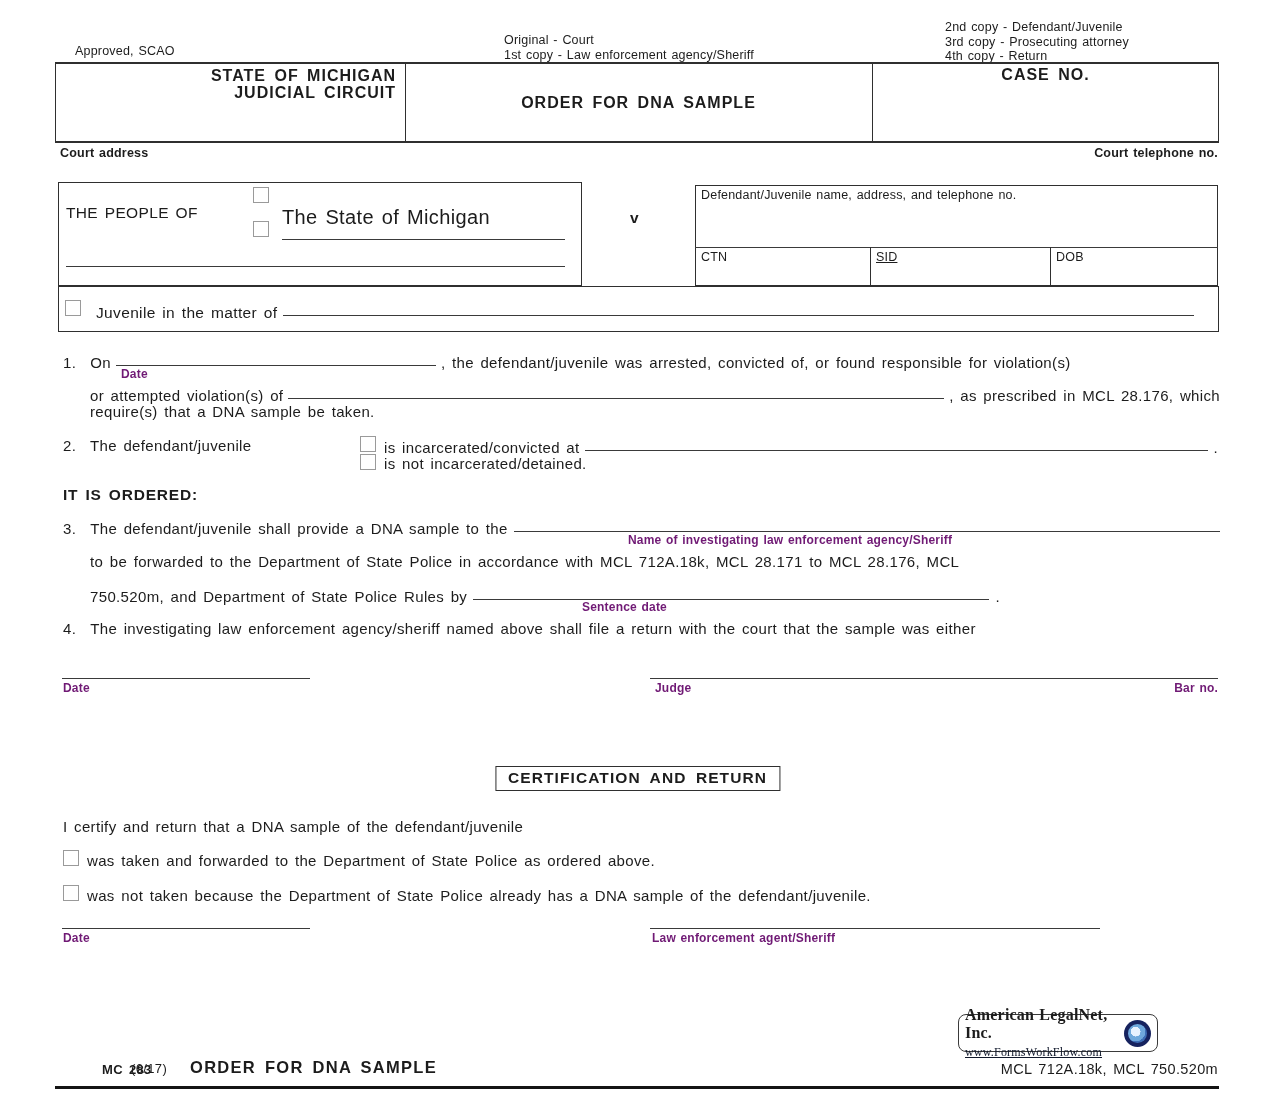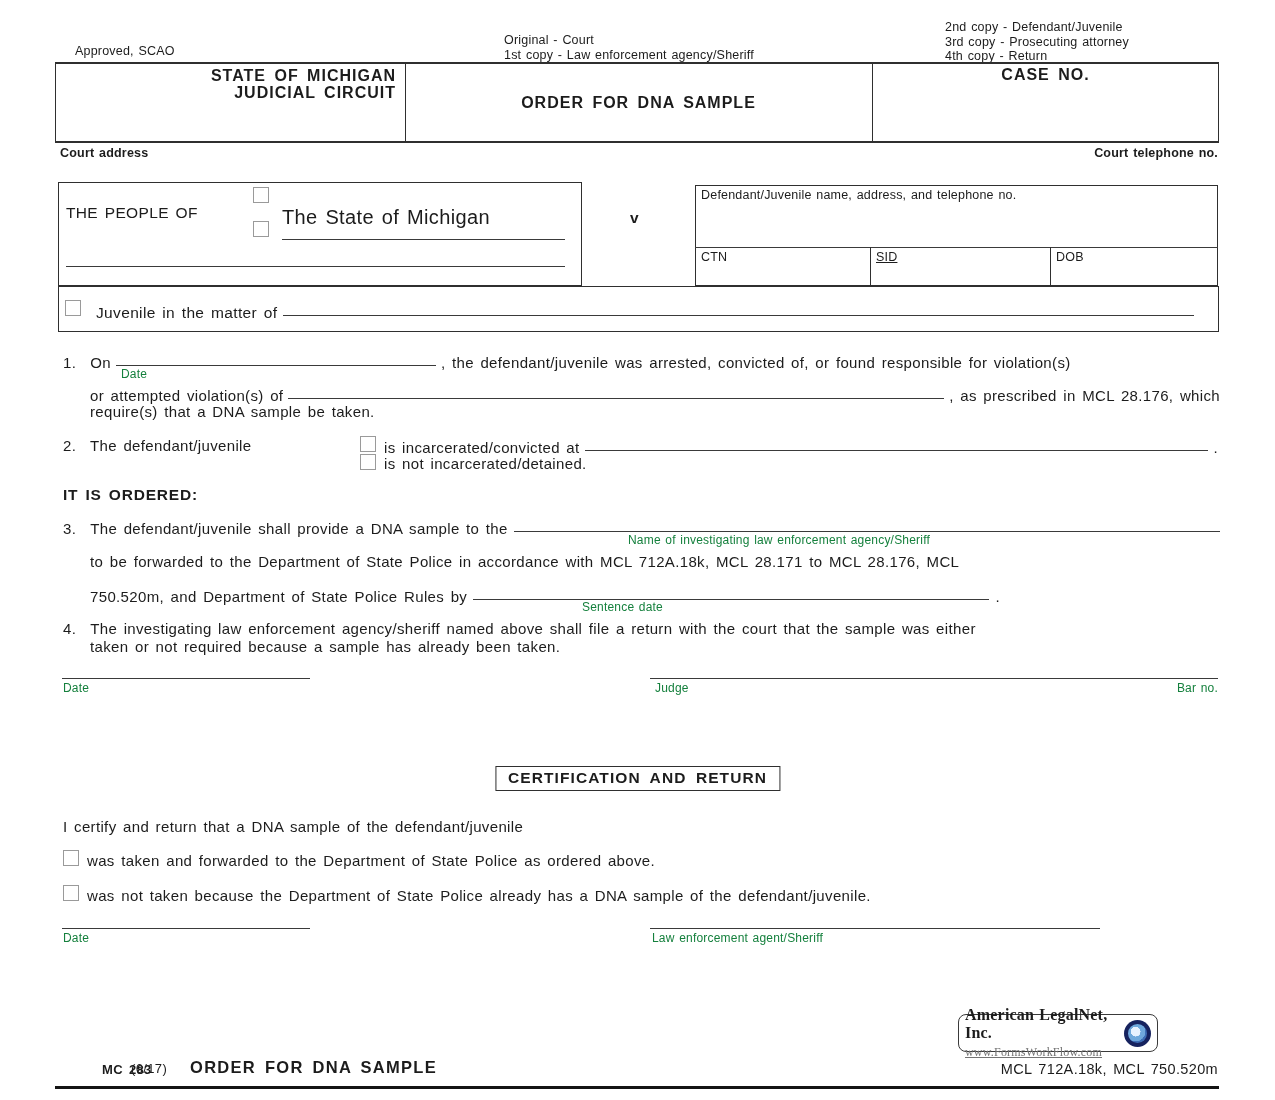--- a/index.html
+++ b/index.html
@@ -4,21 +4,21 @@
 <style>
   html,body{margin:0;padding:0;background:#ffffff;}
   .page{
     position:relative;width:1275px;height:1100px;background:#ffffff;
     font-family:"Liberation Sans", sans-serif;color:#1c1c1c;
     letter-spacing:.35px;word-spacing:2px;font-size:15px;overflow:hidden;
   }
   .abs{position:absolute;}
   .b{font-weight:bold;}
   .txt-sm{font-size:12.5px;letter-spacing:.2px;word-spacing:1px;line-height:14.5px;}
-  .sub{font-size:12px;color:#15803d;letter-spacing:.2px;word-spacing:1px;}
+  .sub{font-size:12px;color:#701a75;letter-spacing:.2px;word-spacing:1px;font-weight:bold;}
   .right{text-align:right;}
   .center{text-align:center;}
   .box{border:1.6px solid #2f2f2f;box-sizing:border-box;background:#fff;}
   .vline{width:0;border-left:1.6px solid #2f2f2f;}
   .hline{height:0;border-top:1.4px solid #3a3a3a;}
   .fld{border-bottom:1.4px solid #3a3a3a;}
   .cb{width:16px;height:16px;border:1.5px solid #9a9a9a;background:#fff;box-sizing:border-box;flex:0 0 auto;}
   .row{display:flex;align-items:baseline;}
   .row .fld{flex:1 1 40px;height:1em;transform:translateY(-2px);}
   .nowrap{white-space:nowrap;}
@@ -130,21 +130,20 @@
     <span class="fld" style="margin:0 6px;"></span>
     <span class="nowrap">.</span>
   </div>
   <div class="abs sub" style="left:582px;top:600px;">Sentence date</div>
 
   <div class="abs" style="left:63px;top:620px;width:1157px;">
     <div class="row" style="align-items:baseline;">
       <span style="margin-right:14px;">4.</span>
       <span>The investigating law enforcement agency/sheriff named above shall file a return with the court that the sample was either</span>
     </div>
-    <div style="margin-left:27px;margin-top:1px;">taken or not required because a sample has already been taken.</div>
   </div>
 
   <div class="abs hline" style="left:62px;top:678px;width:248px;"></div>
   <div class="abs" style="left:62px;top:660px;width:248px;height:17px;"></div>
   <div class="abs sub" style="left:63px;top:681px;">Date</div>
   <div class="abs hline" style="left:650px;top:678px;width:568px;"></div>
   <div class="abs" style="left:650px;top:660px;width:568px;height:17px;"></div>
   <div class="abs sub" style="left:655px;top:681px;">Judge</div>
   <div class="abs sub right" style="right:57px;top:681px;">Bar no.</div>
 
@@ -159,21 +158,21 @@
   <div class="abs hline" style="left:62px;top:928px;width:248px;"></div>
   <div class="abs" style="left:62px;top:910px;width:248px;height:17px;"></div>
   <div class="abs sub" style="left:63px;top:931px;">Date</div>
   <div class="abs hline" style="left:650px;top:928px;width:450px;"></div>
   <div class="abs" style="left:650px;top:910px;width:450px;height:17px;"></div>
   <div class="abs sub" style="left:652px;top:931px;">Law enforcement agent/Sheriff</div>
 
   <div class="abs logo-box" style="left:958px;top:1014px;width:200px;height:38px;">
     <div style="flex:1;">
       <div class="logo-name">American LegalNet, Inc.</div>
-      <a class="logo-url" id="logo-url" href="#" style="color: #737373;">www.FormsWorkFlow.com</a>
+      <a class="logo-url" id="logo-url" href="#" style="color: #0f172a;">www.FormsWorkFlow.com</a>
     </div>
     <div class="globe" id="globe" style="background: rgb(22, 34, 94);">
       <div class="globe-inner"></div>
     </div>
   </div>
 
   <div class="abs b" style="left:58px;top:1062px;font-size:13px;padding-left:44px;">MC 283</div>
   <div class="abs" style="left:131px;top:1061px;font-size:13px;">(6/17)</div>
   <div class="abs b footer-big" style="left:190px;top:1058px;">ORDER FOR DNA SAMPLE</div>
   <div class="abs right" style="right:57px;top:1061px;font-size:14.5px;">MCL 712A.18k, MCL 750.520m</div>

